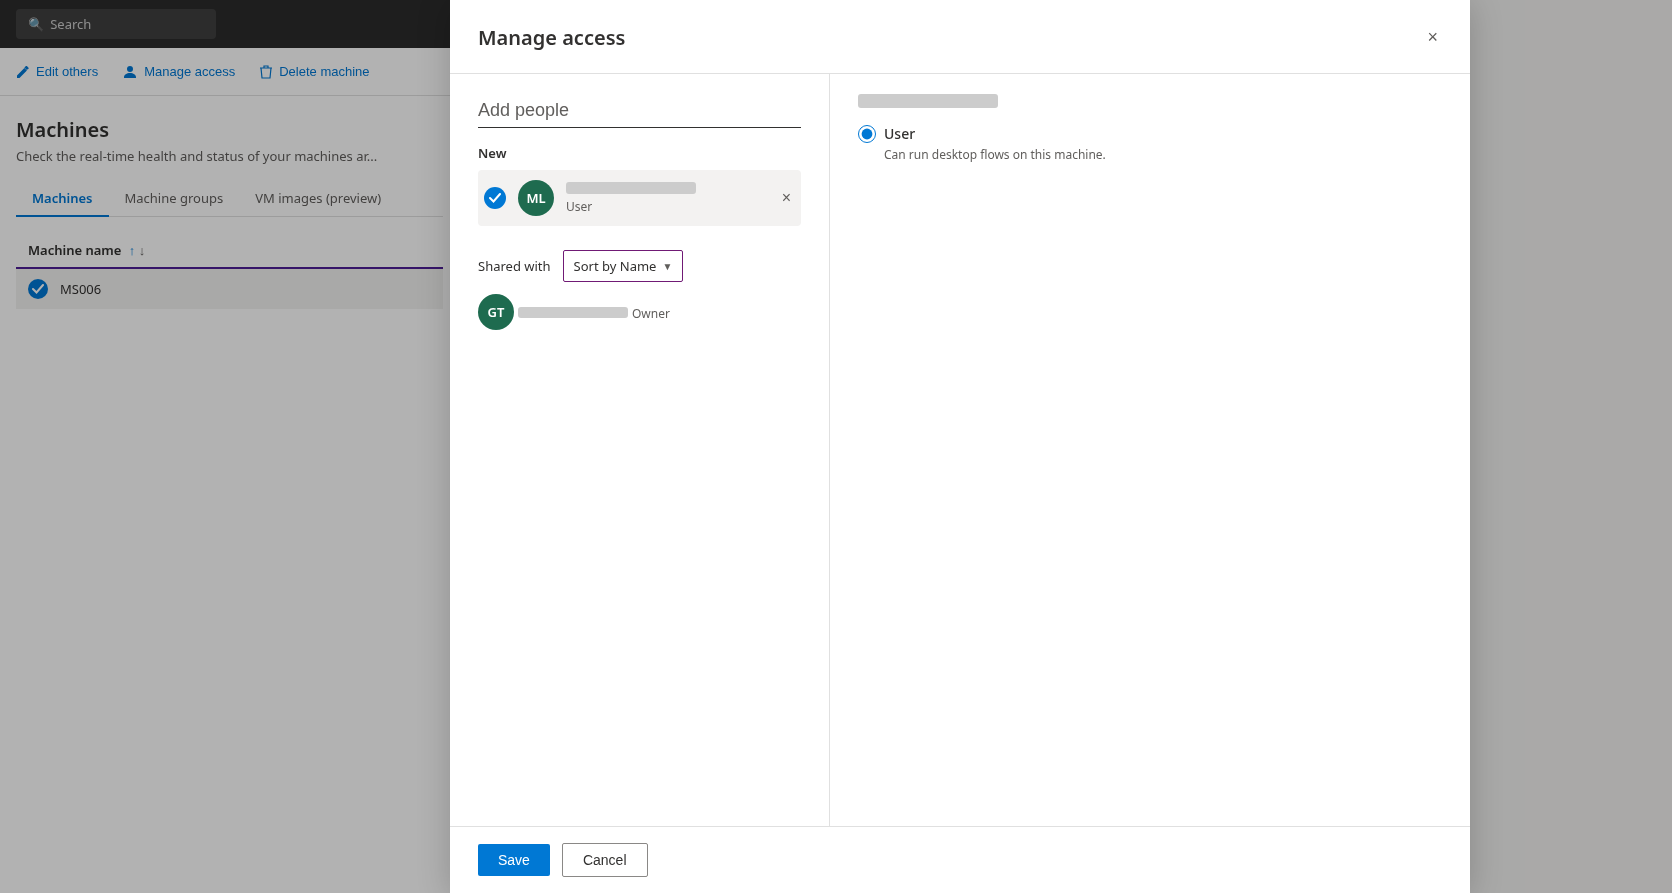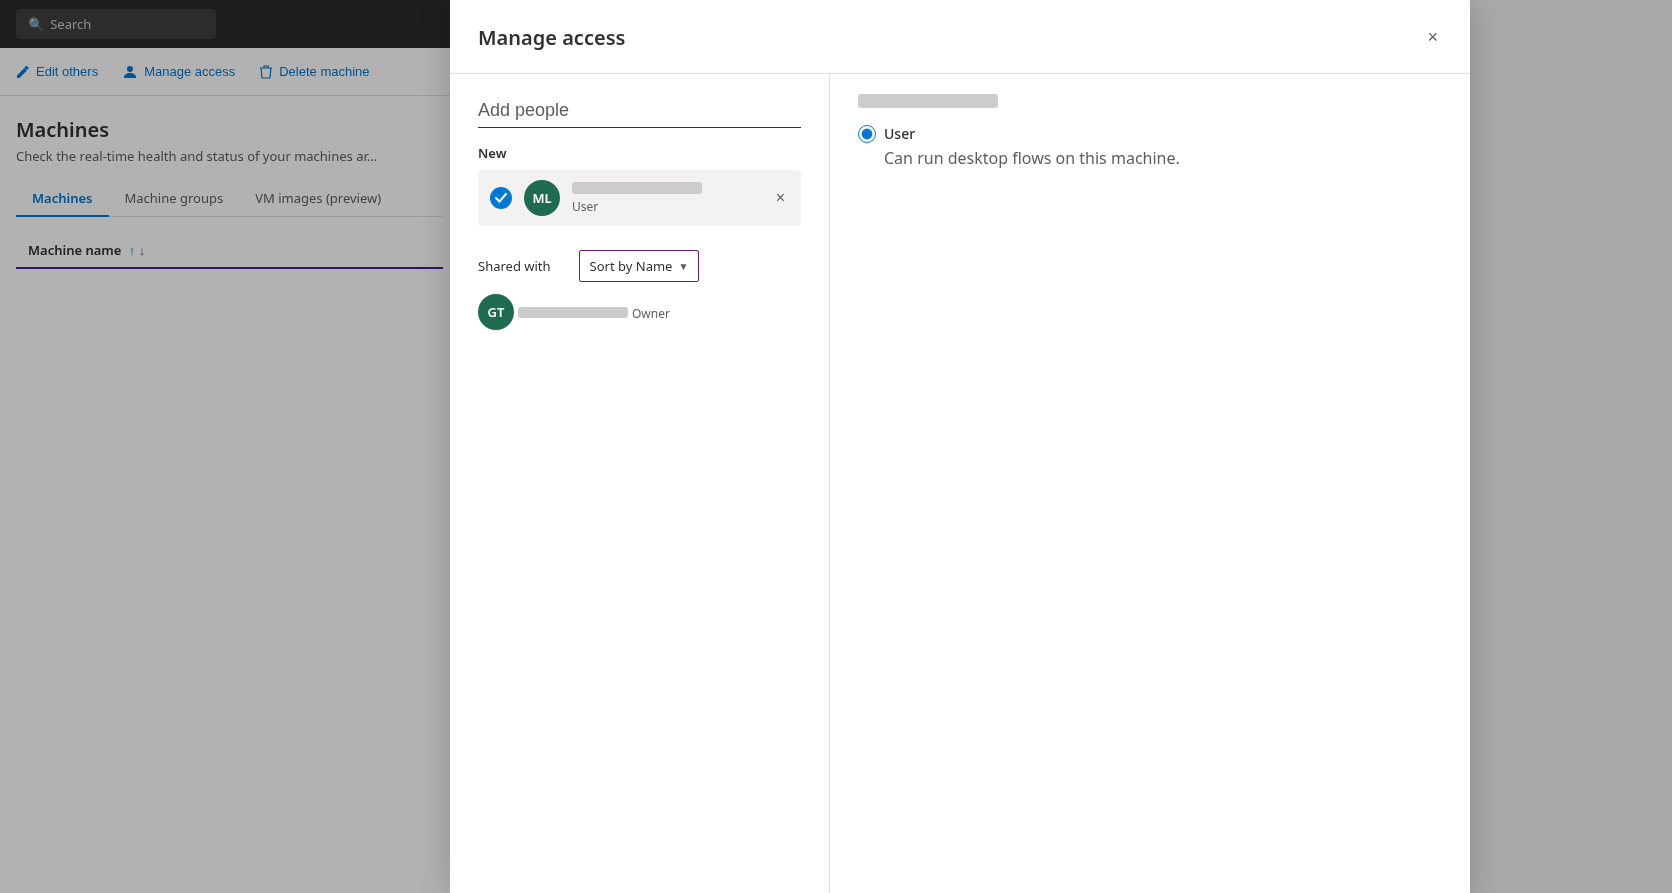--- a/index.html
+++ b/index.html
@@ -223,21 +223,21 @@
       font-size: 13px;
       font-weight: 600;
       color: #323130;
       margin-bottom: 8px;
     }
 
     .user-card {
       display: flex;
       align-items: center;
       gap: 12px;
-      padding: 10px 12px;
+      padding: 10px 6px;
       background: #f3f2f1;
       border-radius: 4px;
       position: relative;
     }
 
     .user-card .check-icon {
       width: 22px;
       height: 22px;
       border-radius: 50%;
       background: #0078d4;
@@ -285,21 +285,21 @@
       border: none;
       cursor: pointer;
       color: #605e5c;
       font-size: 16px;
       padding: 4px;
     }
 
     .shared-with-row {
       display: flex;
       align-items: center;
-      gap: 28px;
+      gap: 12px;
       margin-top: 8px;
     }
 
     .shared-with-label {
       font-size: 13px;
       color: #323130;
       white-space: nowrap;
     }
 
     .sort-dropdown {
@@ -369,21 +369,21 @@
       cursor: pointer;
     }
 
     .radio-label {
       font-size: 14px;
       color: #323130;
       font-weight: 500;
     }
 
     .radio-desc {
-      font-size: 16px;
+      font-size: 12px;
       color: #605e5c;
       margin-left: 26px;
       line-height: 1.4;
     }
 
     
     .modal-footer {
       padding: 16px 28px;
       border-top: 1px solid #e0e0e0;
       display: flex;
@@ -460,20 +460,28 @@
     </div>
 
     <div class="table-header">
       <span>
         <span>Machine name</span>
         <span style="cursor:pointer; margin-left:4px; color:#0078d4;">↑</span>
         <span style="cursor:pointer; color:#605e5c;">↓</span>
       </span>
     </div>
 
+    <div class="table-row">
+      <div class="check-circle">
+        <svg width="12" height="10" viewBox="0 0 12 10" fill="none">
+          <path d="M1 5l3.5 3.5L11 1" stroke="#fff" stroke-width="2" stroke-linecap="round"></path>
+        </svg>
+      </div>
+      <span style="font-size:13px;color:#323130;">MS006</span>
+    </div>
   </div>
 </div>
 
 <div class="overlay-backdrop"></div>
 
 <div class="modal">
 
   <div class="modal-header">
     <div>
       <div class="modal-title">Manage access</div>
@@ -530,13 +538,17 @@
             <input type="radio" class="radio-input" name="role" value="user" checked="" style="">
             <label class="radio-label">User</label>
           </div>
           <div class="radio-desc">Can run desktop flows on this machine.</div>
         </div>
 
       </div>
     </div>
   </div>
 
+  <div class="modal-footer">
+    <button class="btn-primary">Save</button>
+    <button class="btn-secondary">Cancel</button>
+  </div>
 </div>
 
 </body></html>

